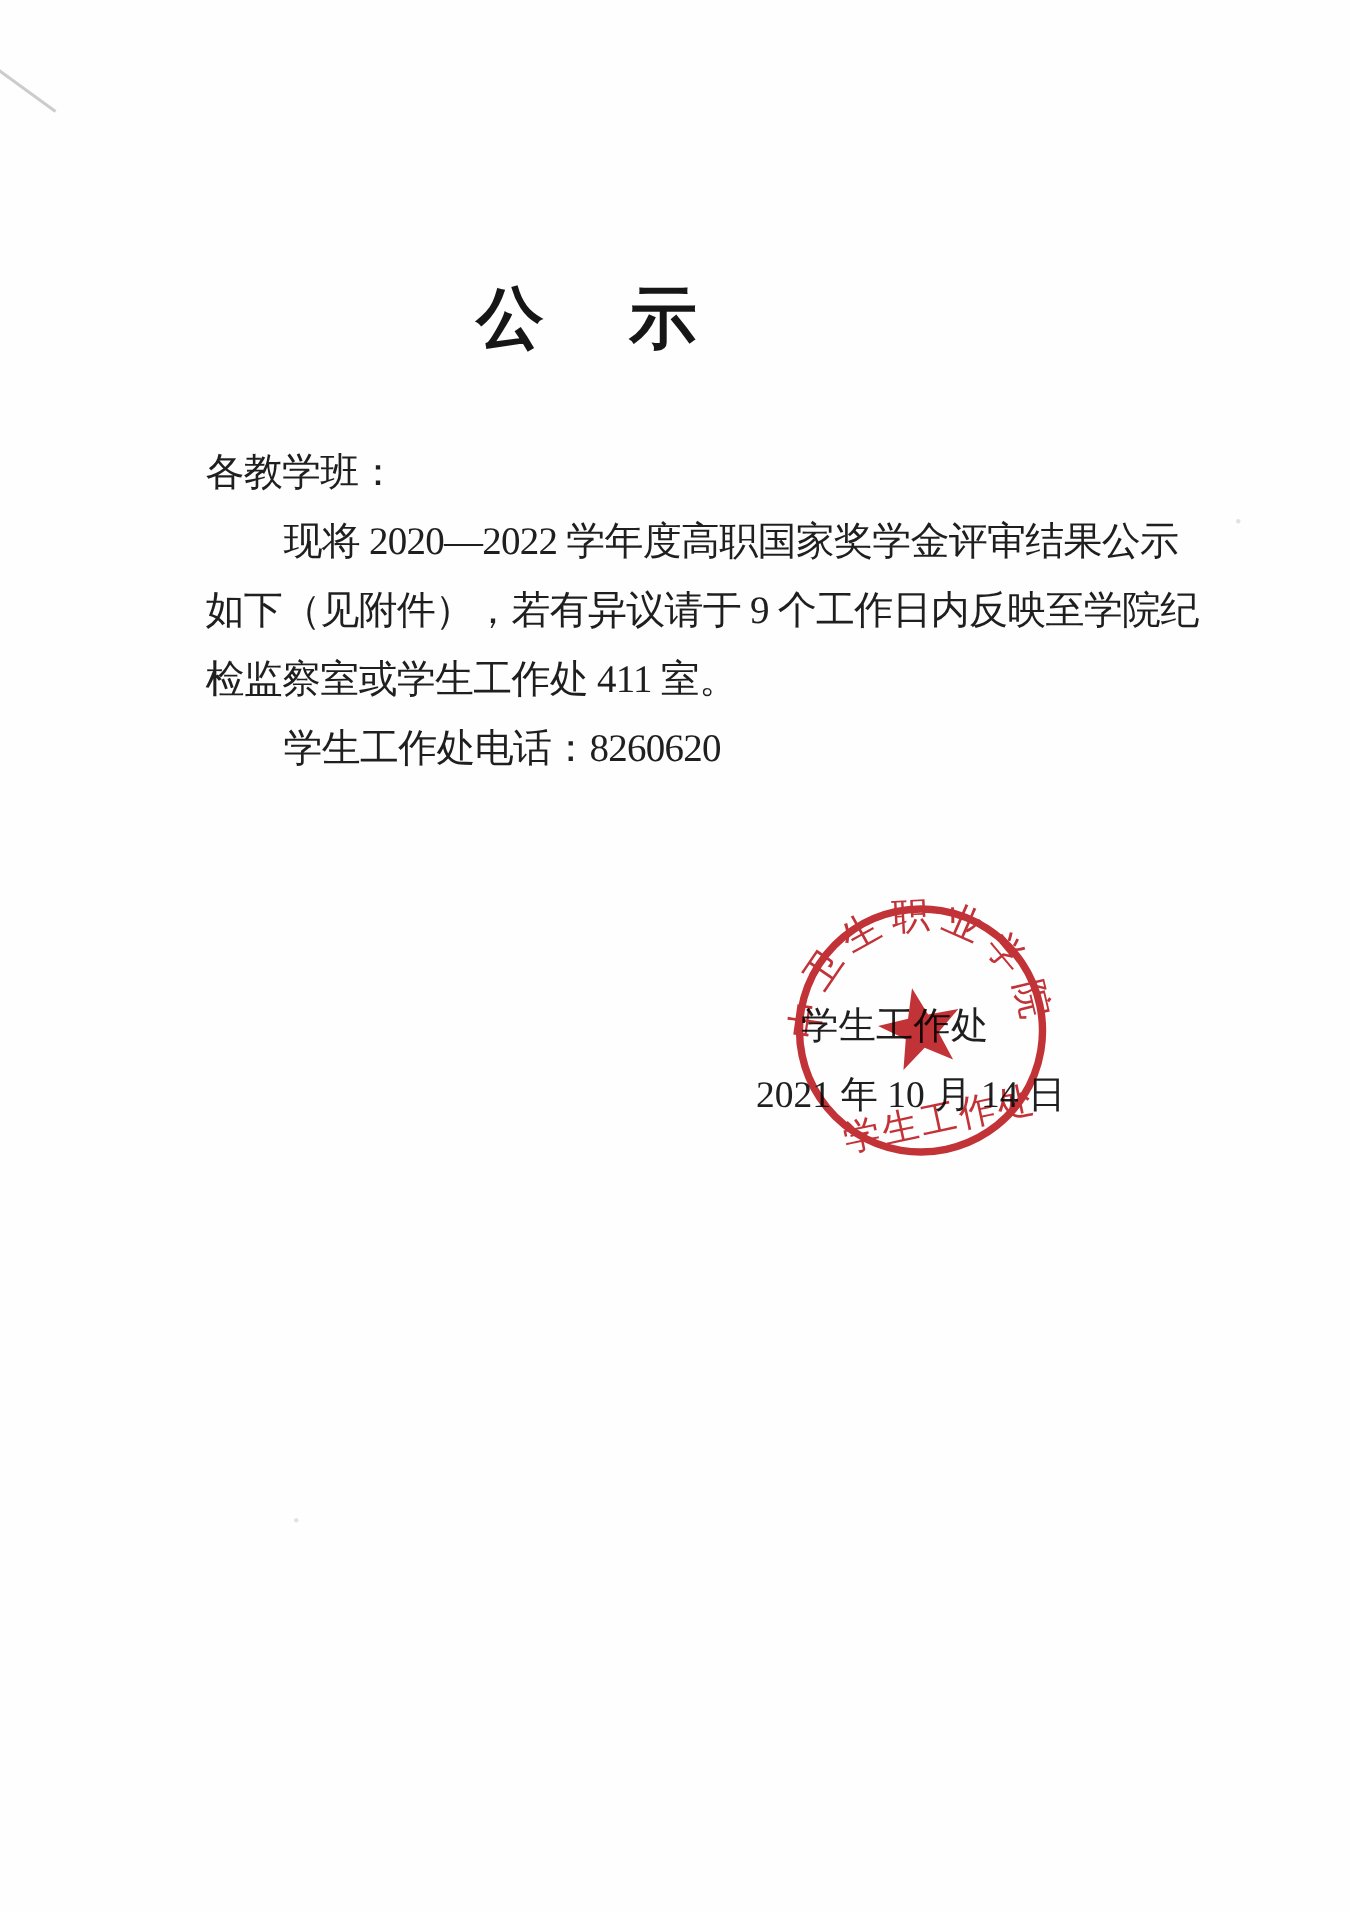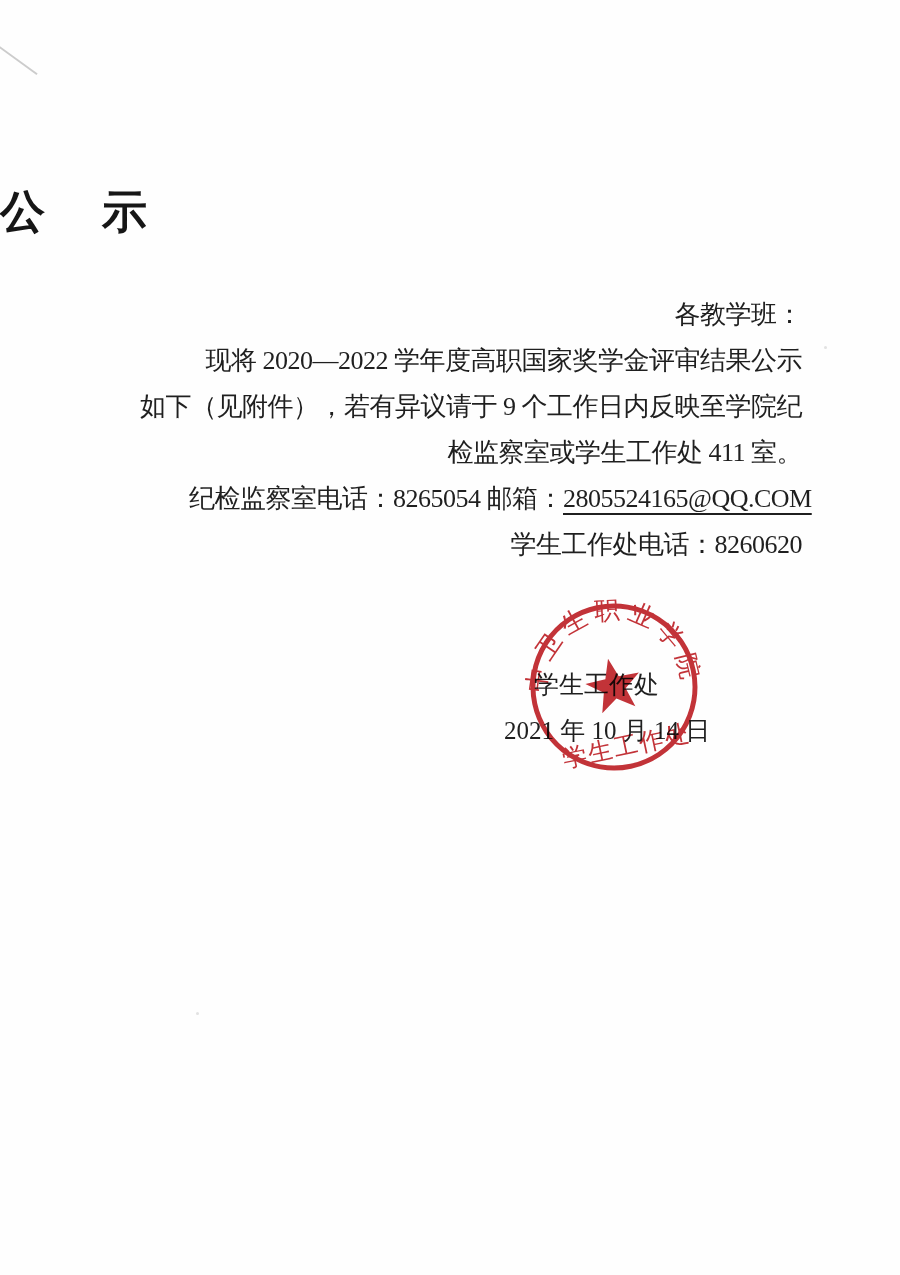--- a/index.html
+++ b/index.html
@@ -30,39 +30,38 @@
     width: 3px;
     height: 3px;
     border-radius: 50%;
     background: #e2e2e2;
   }
   .title {
     position: absolute;
     left: 0;
     top: 182px;
     width: 788px;
-    text-align: left;
+    text-align: center;
     font-size: 45px;
     font-weight: bold;
     letter-spacing: 6px;
     color: #161616;
   }
   .body-block {
     position: absolute;
     left: 137px;
     top: 292px;
     width: 665px;
     font-size: 26px;
     letter-spacing: -0.5px;
   }
   .line {
     height: 46px;
     line-height: 46px;
     white-space: nowrap;
-    text-align: right;
   }
   .indent {
     padding-left: 52px;
   }
   .email {
     text-decoration: underline;
     text-decoration-thickness: 2px;
     text-underline-offset: 6px;
   }
   .sig-dept {
@@ -102,21 +101,20 @@
   <div class="noise-dot" style="left:824px; top:346px;"></div>
   <div class="noise-dot" style="left:196px; top:1012px;"></div>
 
   <div class="title">公　示</div>
 
   <div class="body-block">
     <div class="line">各教学班：</div>
     <div class="line indent">现将 2020—2022 学年度高职国家奖学金评审结果公示</div>
     <div class="line">如下（见附件），若有异议请于 9 个工作日内反映至学院纪</div>
     <div class="line">检监察室或学生工作处 411 室。</div>
-    <div class="line indent"><span>纪检监察室电话：8265054 邮箱：</span><span class="email">2805524165@QQ.COM</span></div>
     <div class="line indent">学生工作处电话：8260620</div>
   </div>
 
   <div class="sig-dept">学生工作处</div>
   <div class="sig-date">2021 年 10 月 14 日</div>
 
   <svg class="seal" viewBox="0 0 200 200">
     <defs>
       <path id="sealArc" d="M 31.1 132.1 A 76 76 0 1 1 168.9 132.1" fill="none"></path>
     </defs>

